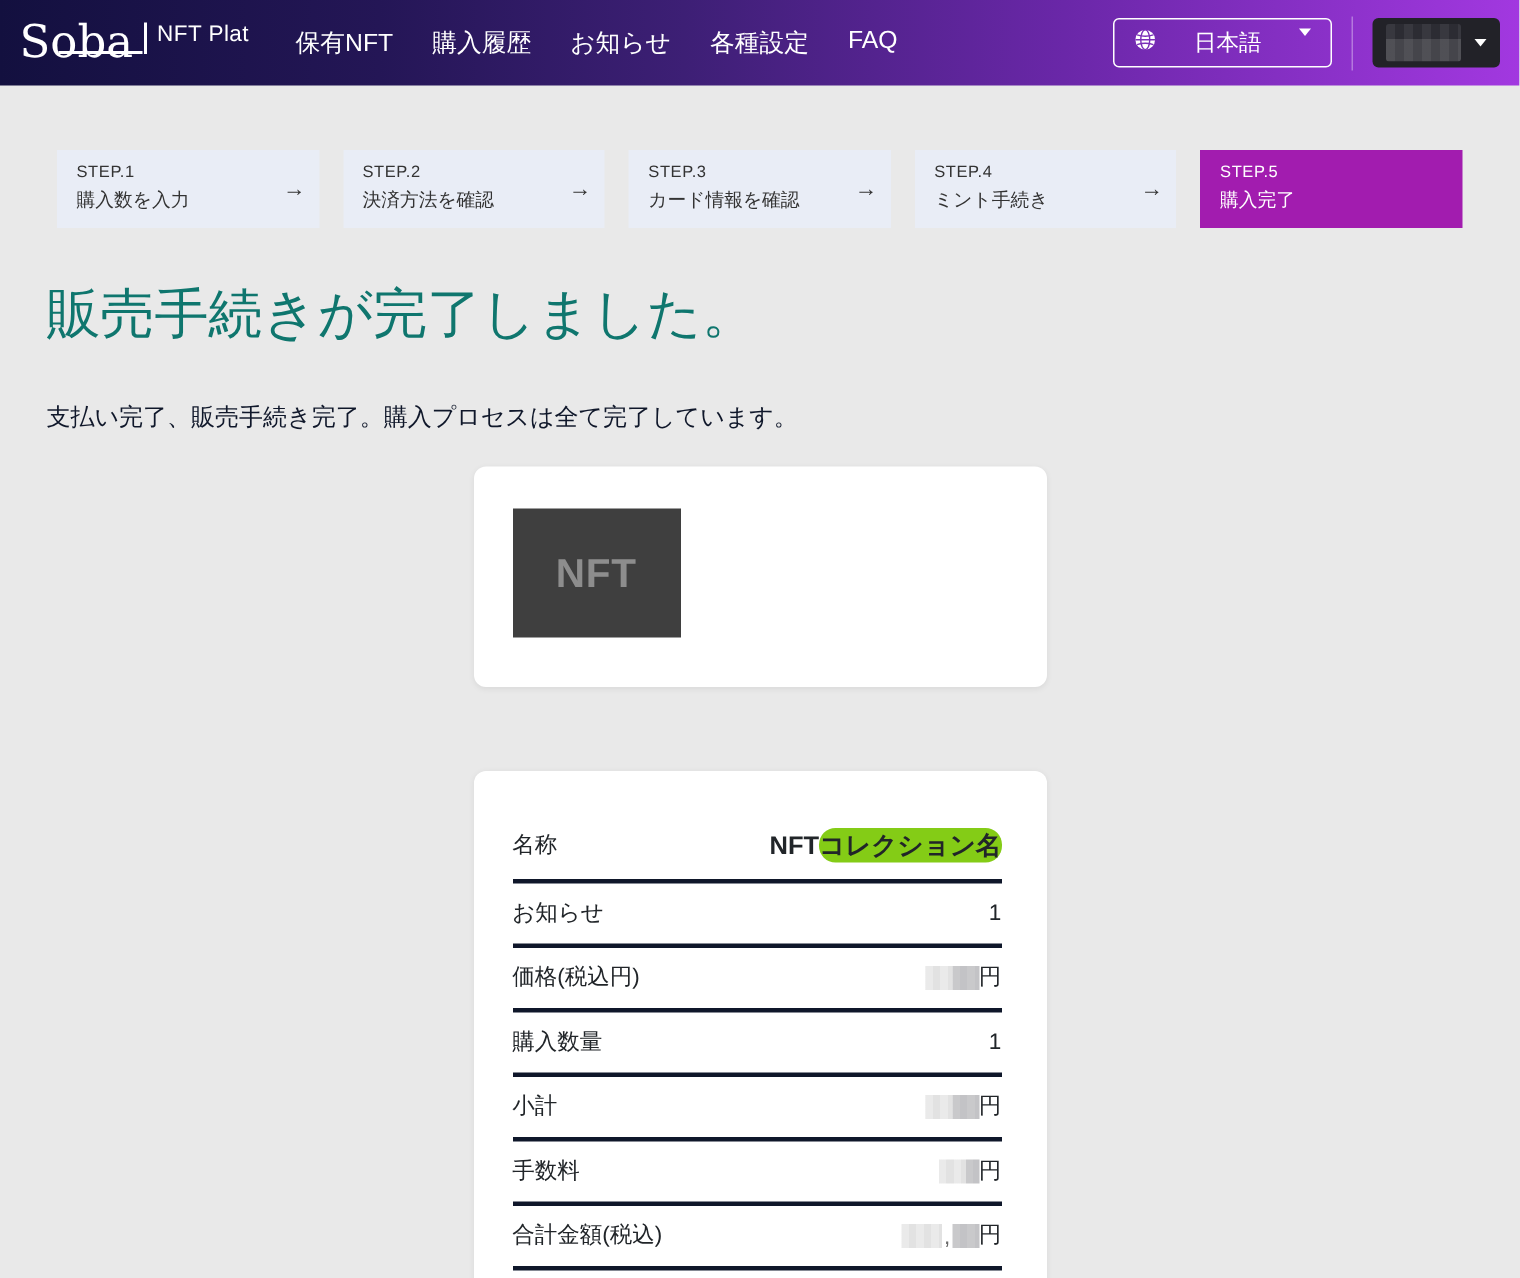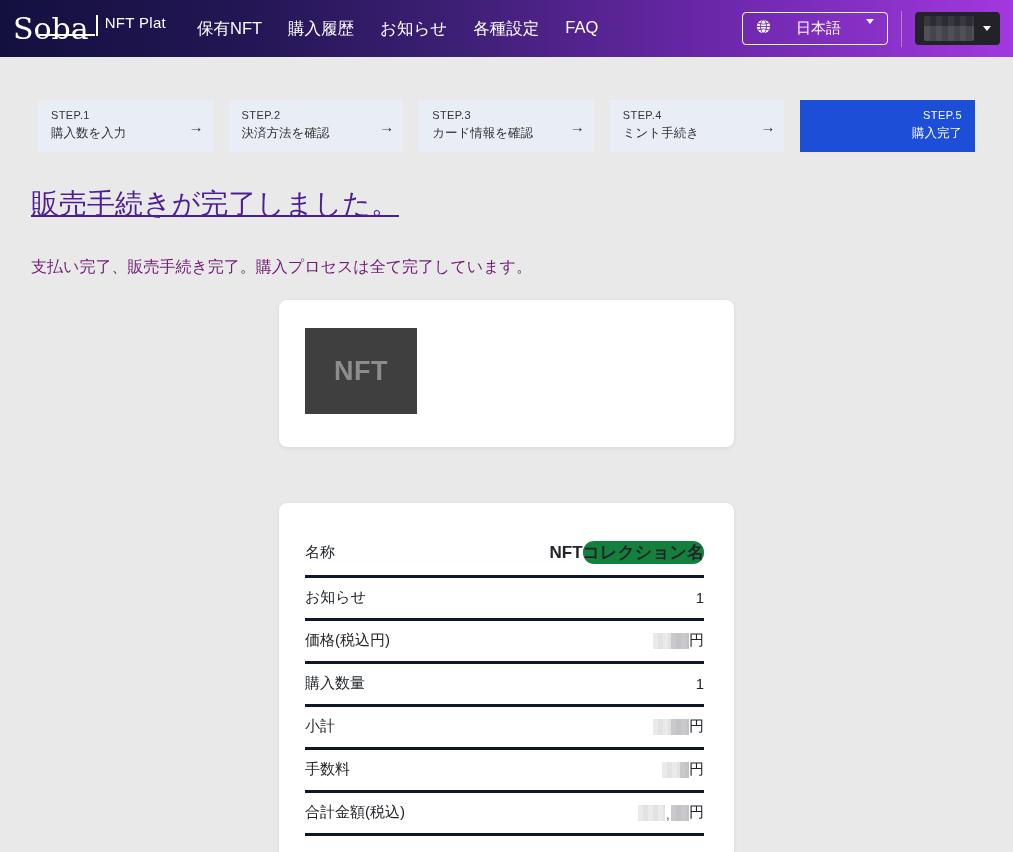--- a/index.html
+++ b/index.html
@@ -100,33 +100,32 @@
   }
   .step-num { font-size: 11px; letter-spacing: .4px; }
   .step-lbl { font-size: 12.5px; margin-top: 4px; }
   .step-arrow {
     position: absolute;
     right: 9px; top: 50%;
     transform: translateY(-50%);
     font-size: 15px;
     color: #333;
   }
-  .step.active { background: #1d4ed8; color: #fff; text-align: right; }
+  .step.active { background: #a21caf; color: #fff; }
 
   .page-title {
     margin: 33px 0 0;
-    font-size: 28px;
+    font-size: 36px;
     font-weight: 400;
-    color: #4c1d95;
-    text-decoration: underline;
-  }
-  .page-desc { margin-top: 34px; font-size: 16px; color: #701a75; }
+    color: #0f766e;
+  }
+  .page-desc { margin-top: 34px; font-size: 16px; color: #0f172a; }
 
   .card {
-    width: 455px;
+    width: 382px;
     margin: 16px auto;
     background: #fff;
     border-radius: 8px;
     box-shadow: 0 1px 4px rgba(0,0,0,.07);
   }
   .card-nft { margin-top: 22px; padding: 28px 26px 33px; }
   .nft-box {
     width: 112px; height: 86px;
     background: #3f3f3f;
     display: flex; align-items: center; justify-content: center;
@@ -142,21 +141,21 @@
   .trow {
     display: flex;
     justify-content: space-between;
     align-items: center;
     padding: 10px 0 11px;
     border-bottom: 3px solid #0f172a;
   }
   .tlabel { font-size: 15px; color: #212529; }
   .tvalue { font-size: 15px; color: #212529; display: flex; align-items: center; }
   .tvalue.bold { font-weight: 700; font-size: 17px; }
-  .hl { background: #15803d; border-radius: 11px; }
+  .hl { background: #84cc16; border-radius: 11px; }
   .rblock { display: inline-block; height: 16px; }
   .rblock-a {
     background: repeating-linear-gradient(90deg, #eaeaea 0 5px, #e2e2e2 5px 10px);
   }
   .rblock-b {
     background: repeating-linear-gradient(90deg, #c9c9cb 0 5px, #c3c3c6 5px 10px);
   }
   .rcomma { color: #6a6a6a; font-size: 15px; margin: 0 1px; align-self: flex-end; }
 </style>
 </head>

